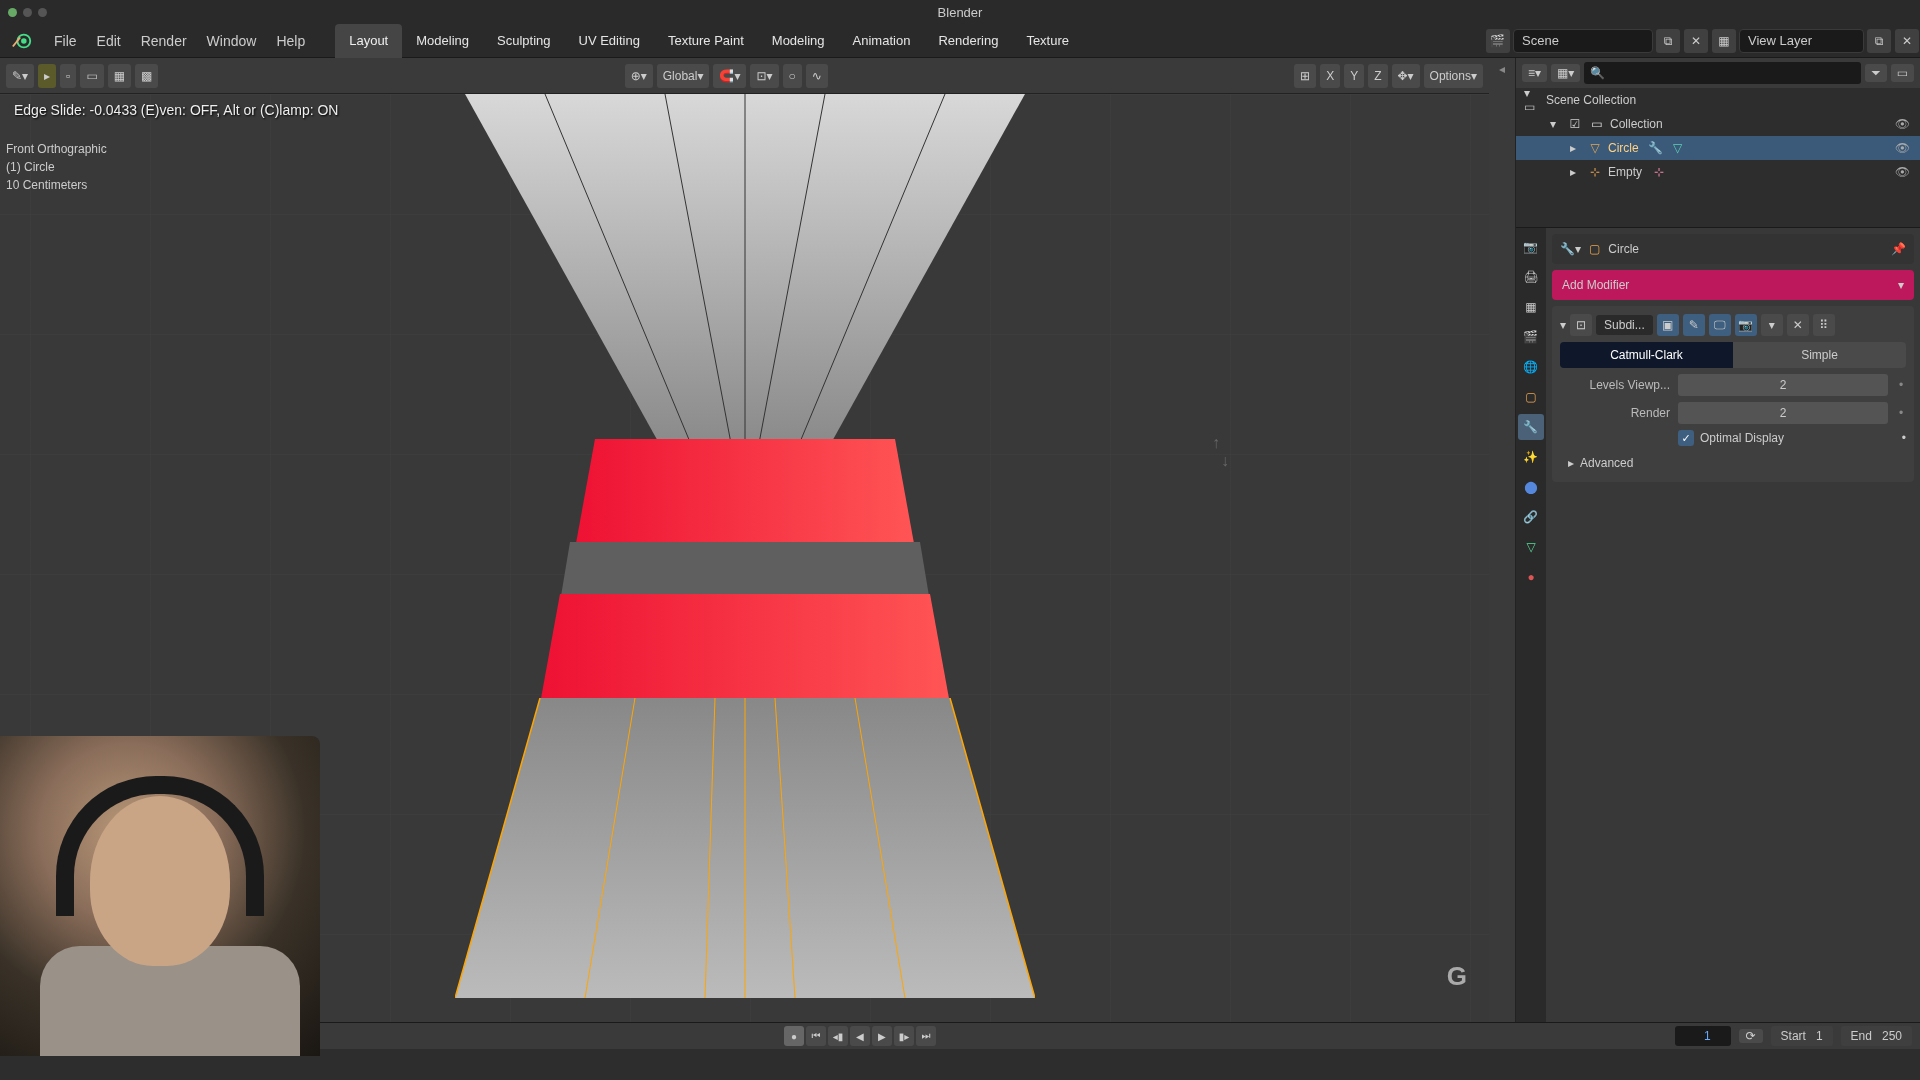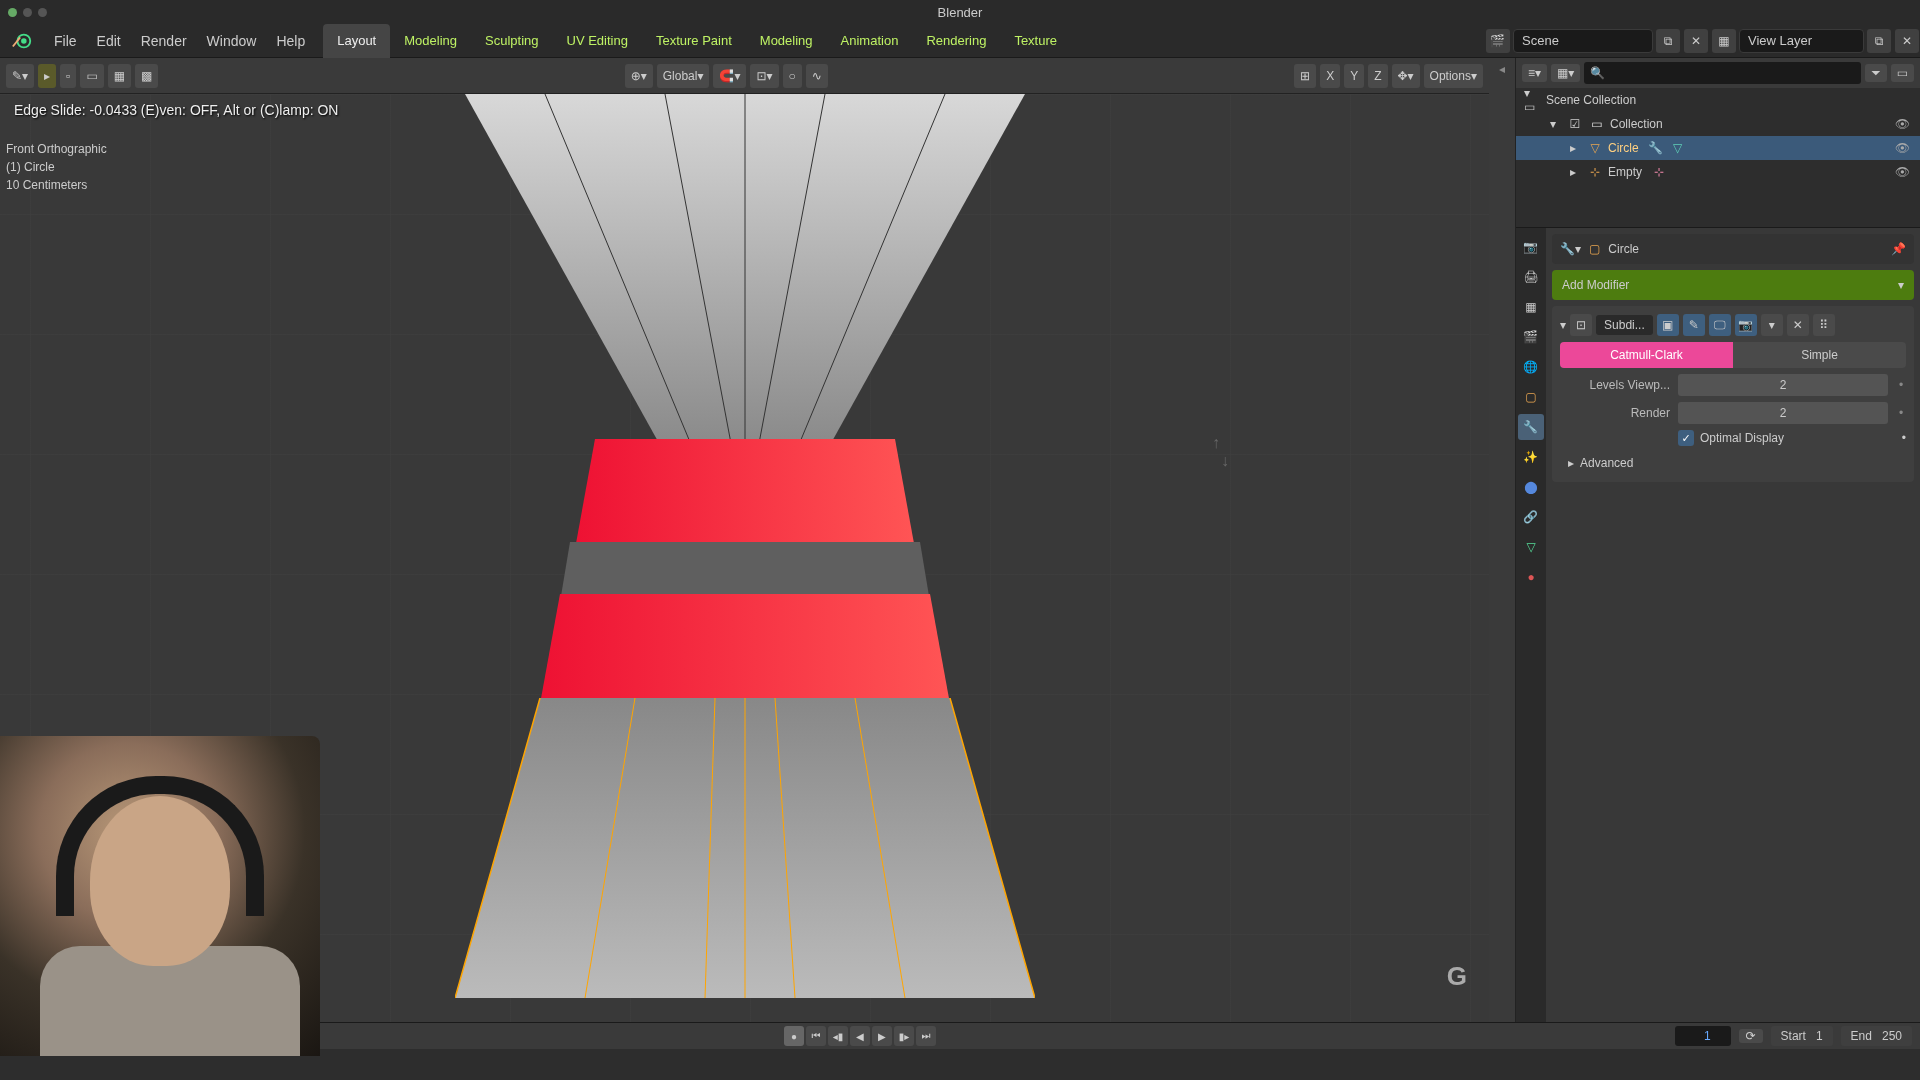--- a/index.html
+++ b/index.html
@@ -6,22 +6,22 @@
 body{background:#393939;overflow:hidden;width:1920px;height:1080px;position:relative}
 .titlebar{height:24px;background:#2a2a2a;display:flex;align-items:center;position:relative}
 .titlebar .dots{display:flex;gap:6px;padding-left:8px}
 .titlebar .dot{width:9px;height:9px;border-radius:50%;background:#555}
 .titlebar .dot.g{background:#6a6}
 .titlebar .title{position:absolute;left:50%;transform:translateX(-50%);font-size:13px}
 .menubar{height:34px;background:#2a2a2a;display:flex;align-items:center;border-bottom:1px solid #1a1a1a}
 .menubar .logo{width:28px;height:28px;margin:0 8px;display:flex;align-items:center;justify-content:center}
 .menubar .logo svg{width:22px;height:22px}
 .menubar .menu{padding:0 10px;font-size:14px;cursor:pointer}
-.menubar .tabs{display:flex;margin-left:8px}
-.menubar .tab{padding:0 14px;height:34px;display:flex;align-items:center;font-size:13px;color:#bef264;border-top-left-radius:4px;border-top-right-radius:4px}
+.menubar .tabs{display:flex;margin-left:20px}
+.menubar .tab{padding:0 14px;height:34px;display:flex;align-items:center;font-size:13px;color:#e5e5e5;border-top-left-radius:4px;border-top-right-radius:4px}
 .menubar .tab.active{background:#454545;color:#eee}
 .menubar .scene-box{margin-left:auto;display:flex;align-items:center;gap:2px}
 .menubar .input{background:#1a1a1a;border:1px solid #3a3a3a;border-radius:4px;padding:4px 8px;font-size:13px;height:24px;display:flex;align-items:center}
 .menubar .icon-btn{width:24px;height:24px;background:#404040;border-radius:3px;display:flex;align-items:center;justify-content:center;margin:0 1px}
 .main{display:flex;height:calc(100% - 24px - 34px - 34px - 24px)}
 .viewport{flex:1;position:relative;background:#393939;overflow:hidden}
 .vp-header{height:36px;background:#3a3a3a;display:flex;align-items:center;padding:0 6px;gap:4px;border-bottom:1px solid #222}
 .vp-header .btn{background:#4a4a4a;border-radius:3px;padding:3px 6px;height:24px;display:flex;align-items:center;font-size:12px}
 .vp-header .spacer{flex:1}
 .vp-body{position:absolute;top:36px;left:0;right:0;bottom:0}
@@ -40,29 +40,29 @@
 .outliner-row{height:24px;display:flex;align-items:center;padding-left:8px;font-size:13px}
 .outliner-row.sel{background:#3b5a7a}
 .outliner-row .icon{width:18px;height:18px;margin-right:4px;display:inline-flex;align-items:center;justify-content:center}
 .outliner-row .vis{margin-left:auto;margin-right:10px;color:#aaa}
 .props{flex:1;display:flex}
 .props-tabs{width:30px;background:#2a2a2a;display:flex;flex-direction:column;padding-top:4px}
 .props-tabs .pt{width:26px;height:26px;margin:2px;border-radius:3px;display:flex;align-items:center;justify-content:center}
 .props-tabs .pt.active{background:#4a6177}
 .props-body{flex:1;background:#383838;padding:6px;display:flex;flex-direction:column;gap:6px}
 .props-hdr{height:30px;background:#333;display:flex;align-items:center;padding:0 8px;gap:8px;border-radius:4px}
-.add-mod{background:#4d7c0f;border-radius:4px;padding:8px 10px;font-size:13px;display:flex;justify-content:space-between;align-items:center}
+.add-mod{background:#be185d;border-radius:4px;padding:8px 10px;font-size:13px;display:flex;justify-content:space-between;align-items:center}
 .mod-panel{background:#3f3f3f;border-radius:4px;padding:8px;display:flex;flex-direction:column;gap:6px}
 .mod-hdr{display:flex;align-items:center;gap:4px}
 .mod-hdr .name{background:#2a2a2a;border-radius:3px;padding:3px 8px;font-size:12px;flex:0 0 auto}
 .mod-hdr .mini{width:22px;height:22px;background:#4a4a4a;border-radius:3px;display:flex;align-items:center;justify-content:center}
 .mod-hdr .mini.on{background:#3e5f7f}
 .seg{display:flex;border-radius:4px;overflow:hidden}
 .seg .s{flex:1;text-align:center;padding:6px 0;background:#4a4a4a;font-size:12px}
-.seg .s.on{background:#ec4899;color:#fff}
+.seg .s.on{background:#0f172a;color:#fff}
 .prow{display:flex;align-items:center;gap:8px}
 .prow .lbl{width:110px;text-align:right;font-size:12px;color:#bbb}
 .prow .val{flex:1;background:#545454;border-radius:3px;text-align:center;padding:4px 0;font-size:12px}
 .prow .dot{width:10px;text-align:center;color:#888}
 .chk{display:flex;align-items:center;gap:6px;padding-left:118px}
 .chk .box{width:16px;height:16px;background:#3e5f7f;border-radius:3px;display:flex;align-items:center;justify-content:center;color:#fff;font-size:11px}
 .adv{display:flex;align-items:center;gap:6px;padding:4px 8px}
 .timeline{height:58px;background:#2d2d2d;border-top:1px solid #1a1a1a;display:flex;flex-direction:column}
 .tl-hdr{height:26px;display:flex;align-items:center;padding:0 8px;gap:8px;background:#3a3a3a}
 .tl-hdr .play{display:flex;gap:2px;margin-left:auto;margin-right:auto}

